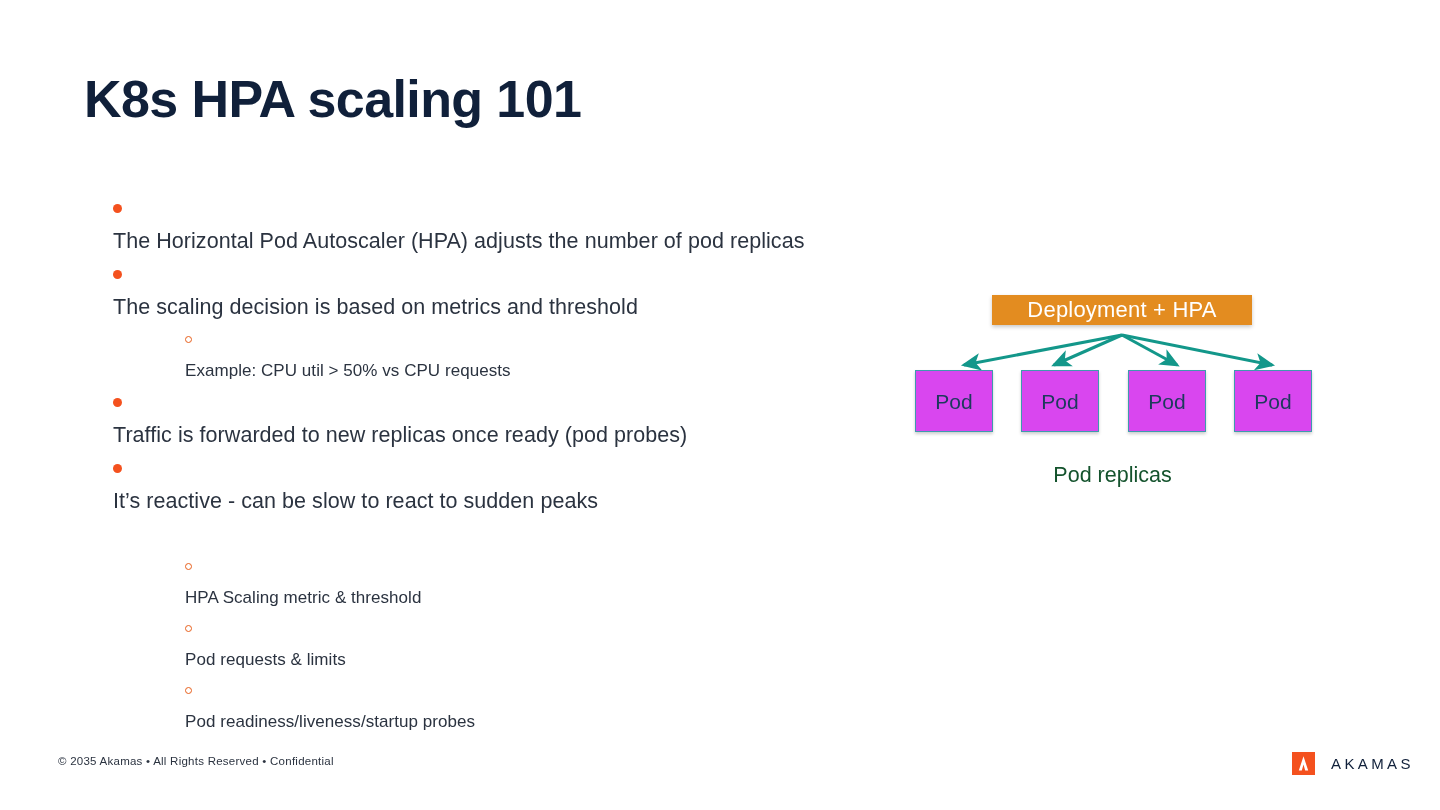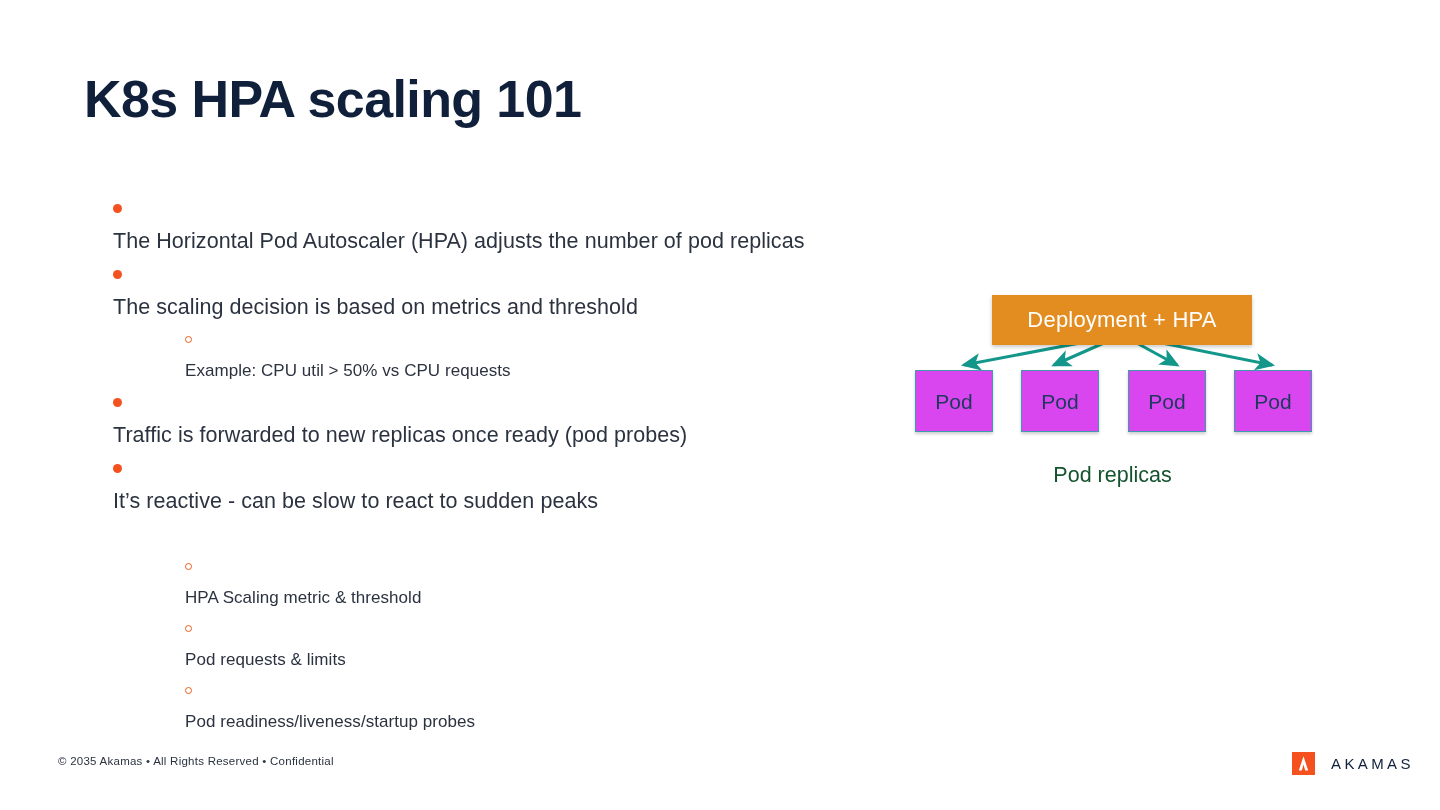--- a/index.html
+++ b/index.html
@@ -114,21 +114,21 @@
     top: 285px;
     width: 450px;
     height: 225px;
   }
 
   .deployment-box {
     position: absolute;
     left: 92px;
     top: 10px;
     width: 260px;
-    height: 50px;
+    height: 30px;
     background: #e38c20;
     box-shadow: 0 2px 4px rgba(0,0,0,0.22);
     display: flex;
     align-items: center;
     justify-content: center;
   }
   .deployment-label {
     color: #ffffff;
     font-size: 22px;
     letter-spacing: 0.2px;

